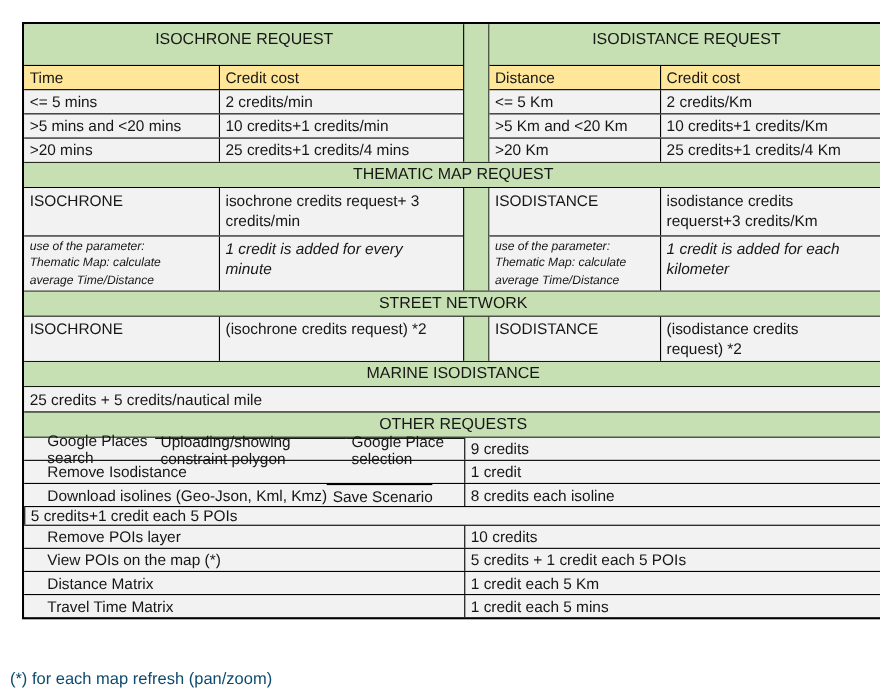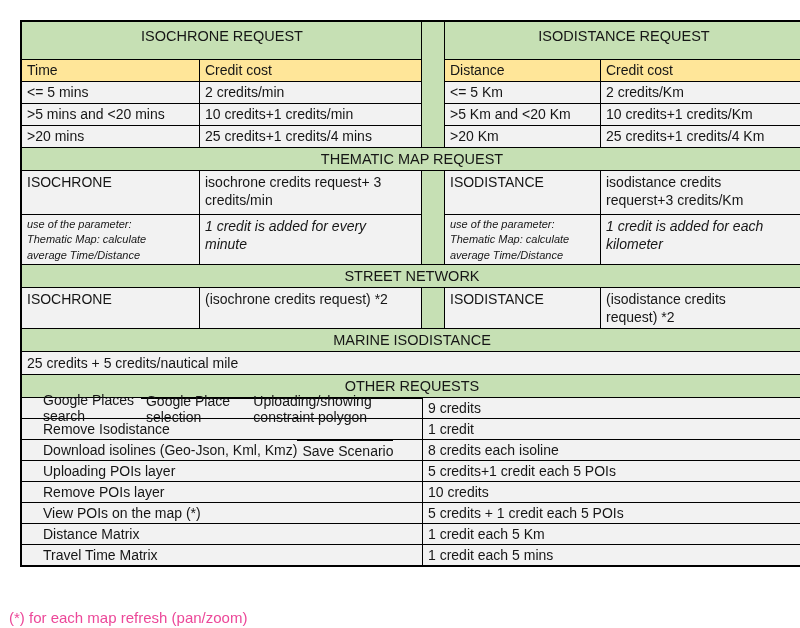--- a/index.html
+++ b/index.html
@@ -49,21 +49,21 @@
   .fullrow .cell{width:100%;}
 
   
   .ogroup{display:flex;background:var(--gray);}
   .ogroup + .ogroup{border-top:1px solid var(--bdr);}
   .olabels{width:400px;display:flex;flex-direction:row;padding-left:16px;}
   .olabel{height:20px;display:flex;align-items:center;padding-left:5px;font-size:14px;}
   .olabel + .olabel{border-top:1px solid var(--bdr);}
   .ocost{flex:1;border-left:1px solid var(--bdr);display:flex;align-items:center;padding-left:5px;font-size:14px;}
 
-  .footnote{position:absolute;left:9px;top:609px;font-size:15px;color:#ec4899;}
+  .footnote{position:absolute;left:9px;top:609px;font-size:15px;color:#0c4a6e;}
 </style>
 </head>
 <body>
 
 <div class="sheet">
 
   <div class="twocol">
     <div class="subtable lft">
       <div class="trow">
         <div class="cell titlehead">ISOCHRONE REQUEST</div>
@@ -172,45 +172,42 @@
   </div>
 
   <div class="band">
     <span>OTHER REQUESTS</span>
   </div>
   <div class="osec">
 
     <div class="ogroup">
       <div class="olabels">
         <div class="olabel">Google Places search</div>
+        <div class="olabel">Uploading/showing constraint polygon</div>
         <div class="olabel">Google Place selection</div>
-        <div class="olabel">Uploading/showing constraint polygon</div>
       </div>
       <div class="ocost">9 credits</div>
     </div>
 
     <div class="ogroup">
       <div class="olabels">
         <div class="olabel">Remove Isodistance</div>
       </div>
       <div class="ocost">1 credit</div>
     </div>
 
     <div class="ogroup">
       <div class="olabels">
         <div class="olabel">Download isolines (Geo-Json, Kml, Kmz)</div>
         <div class="olabel">Save Scenario</div>
       </div>
       <div class="ocost">8 credits each isoline</div>
     </div>
 
     <div class="ogroup">
-      <div class="olabels">
-        <div class="olabel">Uploading POIs layer</div>
-      </div>
       <div class="ocost">5 credits+1 credit each 5 POIs</div>
     </div>
 
     <div class="ogroup">
       <div class="olabels">
         <div class="olabel">Remove POIs layer</div>
       </div>
       <div class="ocost">10 credits</div>
     </div>
 

